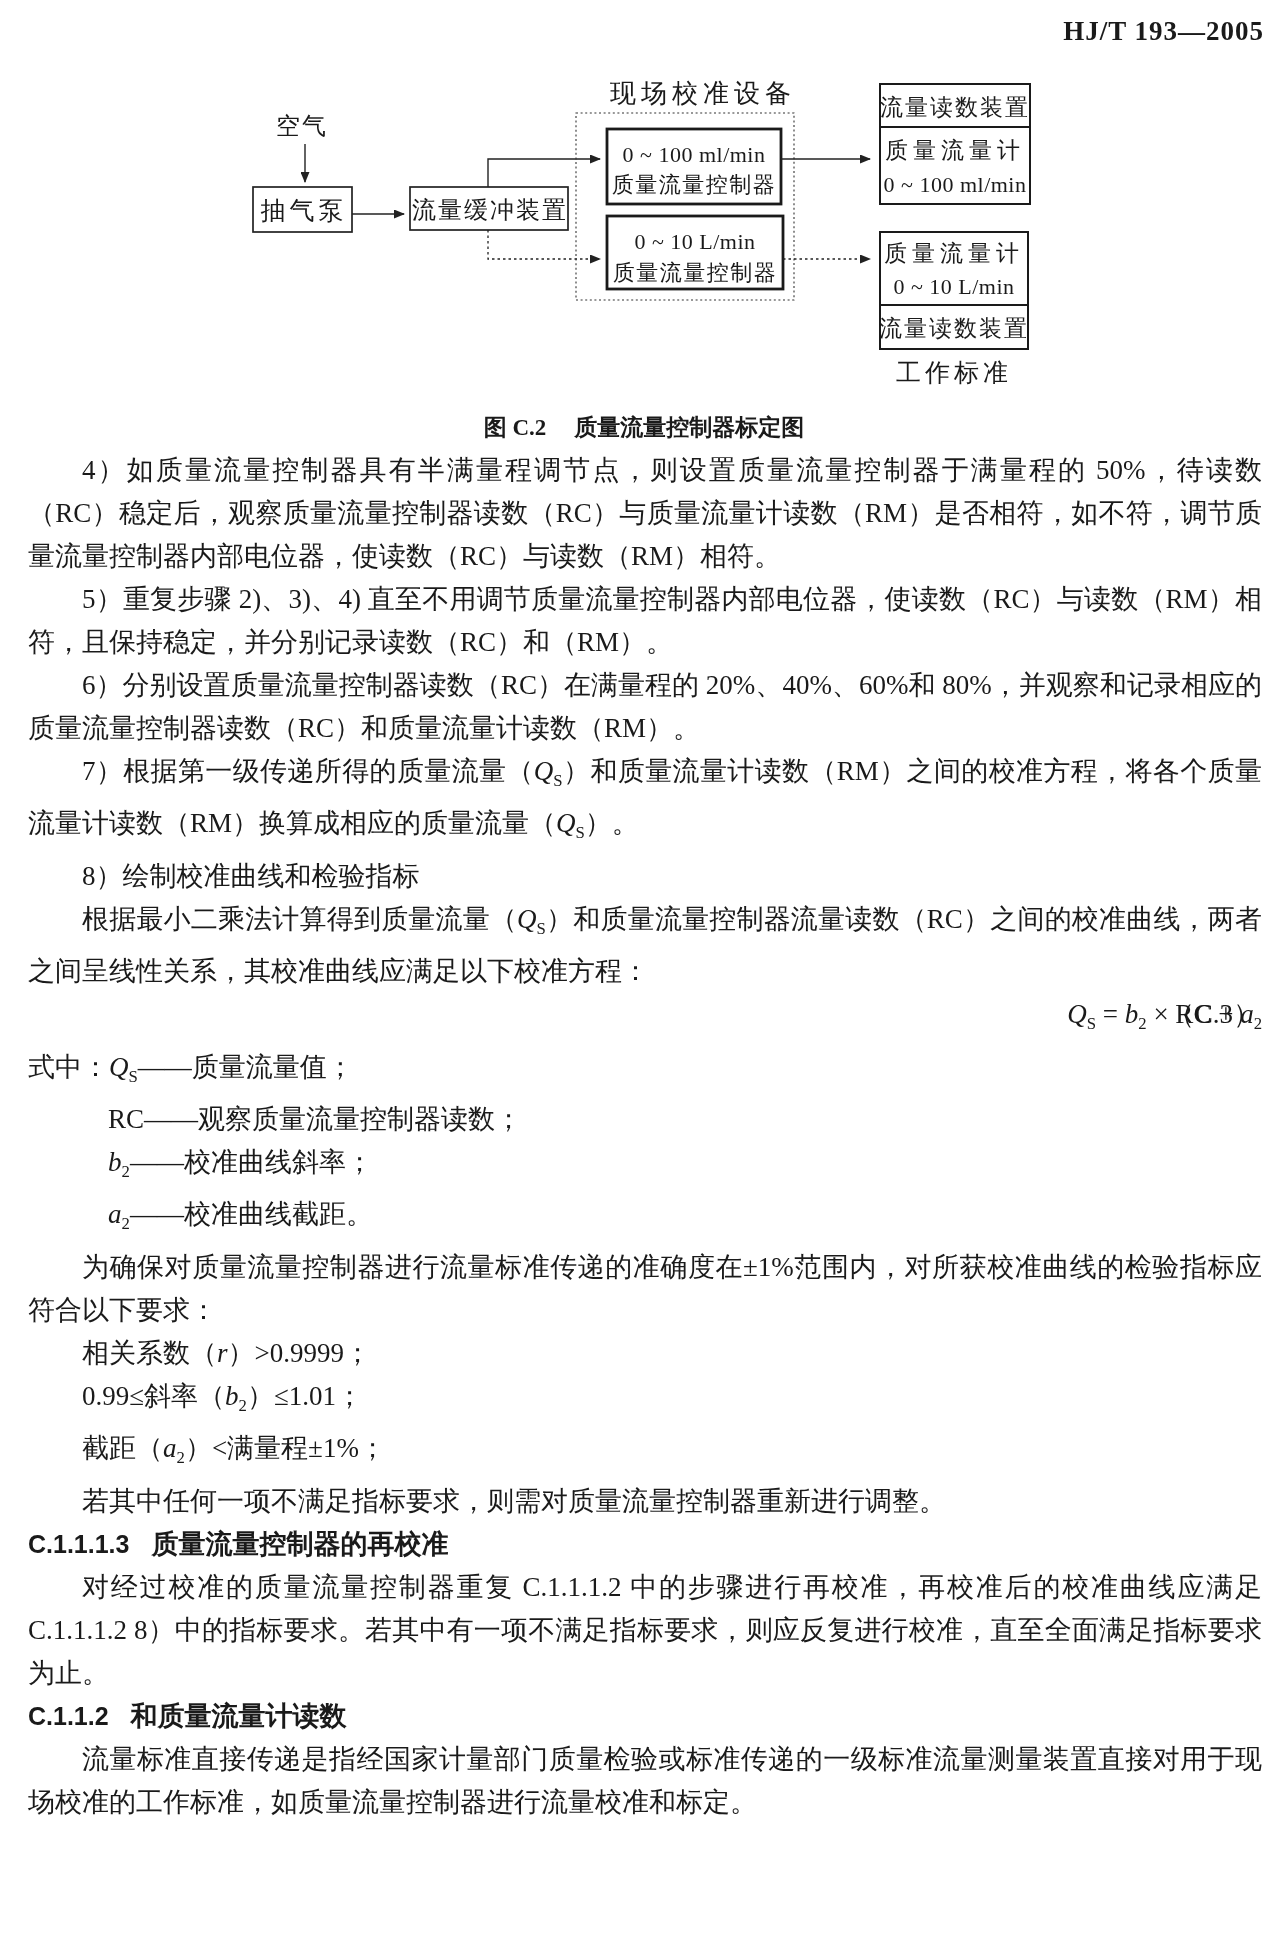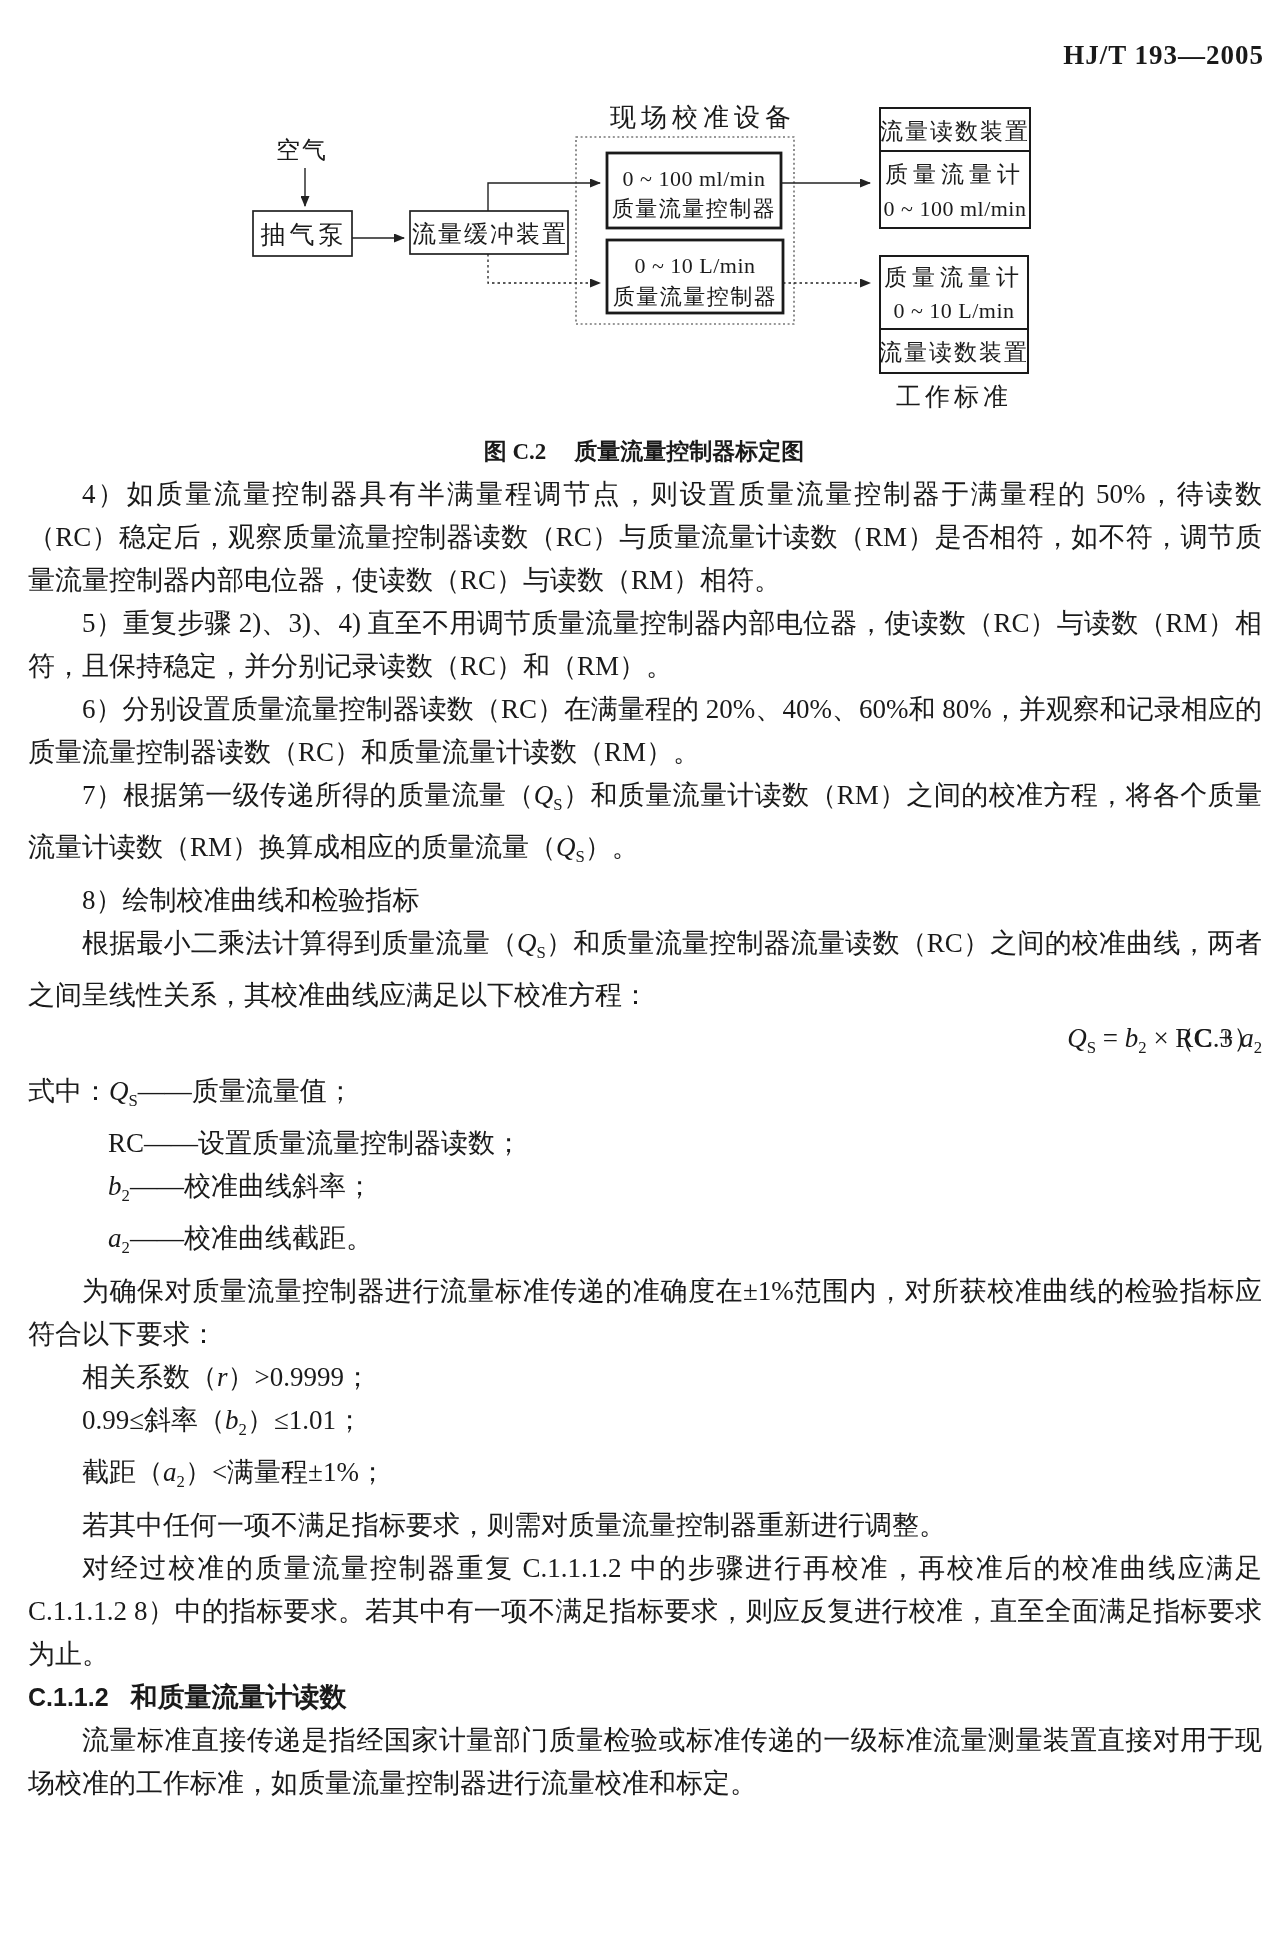--- a/index.html
+++ b/index.html
@@ -3,21 +3,21 @@
 <meta charset="utf-8">
 <style>
   html,body{margin:0;padding:0;}
   body{
     width:1288px;height:1954px;
     background:#ffffff;color:#1a1a1a;
     font-family:"Liberation Serif","DejaVu Serif",serif;
     position:relative;overflow:hidden;
   }
   .std-header{
-    padding:40px 24px 0 0;
+    padding:16px 24px 0 0;
     text-align:right;
     font-weight:bold;
     font-size:27px;
     letter-spacing:1px;
     height:34px;
   }
   .figure-wrap{position:relative;height:348px;margin-top:2px;}
   svg{display:block;}
   .dg-line{stroke:#222222;stroke-width:1.4;fill:none;}
   .dg-dash{stroke:#222222;stroke-width:1.3;fill:none;stroke-dasharray:2.5 3;}
@@ -125,27 +125,28 @@
   <p class="para">7）根据第一级传递所得的质量流量（<i>Q</i><sub>S</sub>）和质量流量计读数（RM）之间的校准方程，将各个质量流量计读数（RM）换算成相应的质量流量（<i>Q</i><sub>S</sub>）。</p>
   <p class="line">8）绘制校准曲线和检验指标</p>
   <p class="para">根据最小二乘法计算得到质量流量（<i>Q</i><sub>S</sub>）和质量流量控制器流量读数（RC）之间的校准曲线，两者之间呈线性关系，其校准曲线应满足以下校准方程：</p>
 
   <div class="formula-row">
     <span><i>Q</i><sub>S</sub> = <i>b</i><sub>2</sub> × RC + <i>a</i><sub>2</sub></span>
     <span class="formula-num">（C.3）</span>
   </div>
 
   <p class="def">式中：<i>Q</i><sub>S</sub>——质量流量值；</p>
-  <p class="def def-ind">RC——设置质量流量控制器读数；</p>
+  <p class="def def-ind">RC——观察质量流量控制器读数；</p>
   <p class="def def-ind"><i>b</i><sub>2</sub>——校准曲线斜率；</p>
   <p class="def def-ind"><i>a</i><sub>2</sub>——校准曲线截距。</p>
 
   <p class="para">为确保对质量流量控制器进行流量标准传递的准确度在±1%范围内，对所获校准曲线的检验指标应符合以下要求：</p>
   <p class="line">相关系数（<i>r</i>）&gt;0.9999；</p>
   <p class="line">0.99≤斜率（<i>b</i><sub>2</sub>）≤1.01；</p>
   <p class="line">截距（<i>a</i><sub>2</sub>）&lt;满量程±1%；</p>
   <p class="line">若其中任何一项不满足指标要求，则需对质量流量控制器重新进行调整。</p>
 
+  <p class="heading"><span class="hnum">C.1.1.1.3</span><span>质量流量控制器的再校准</span></p>
   <p class="para">对经过校准的质量流量控制器重复 C.1.1.1.2 中的步骤进行再校准，再校准后的校准曲线应满足 C.1.1.1.2 8）中的指标要求。若其中有一项不满足指标要求，则应反复进行校准，直至全面满足指标要求为止。</p>
 
   <p class="heading"><span class="hnum">C.1.1.2</span><span>和质量流量计读数</span></p>
   <p class="para">流量标准直接传递是指经国家计量部门质量检验或标准传递的一级标准流量测量装置直接对用于现场校准的工作标准，如质量流量控制器进行流量校准和标定。</p>
 </div>
 
 </body></html>

